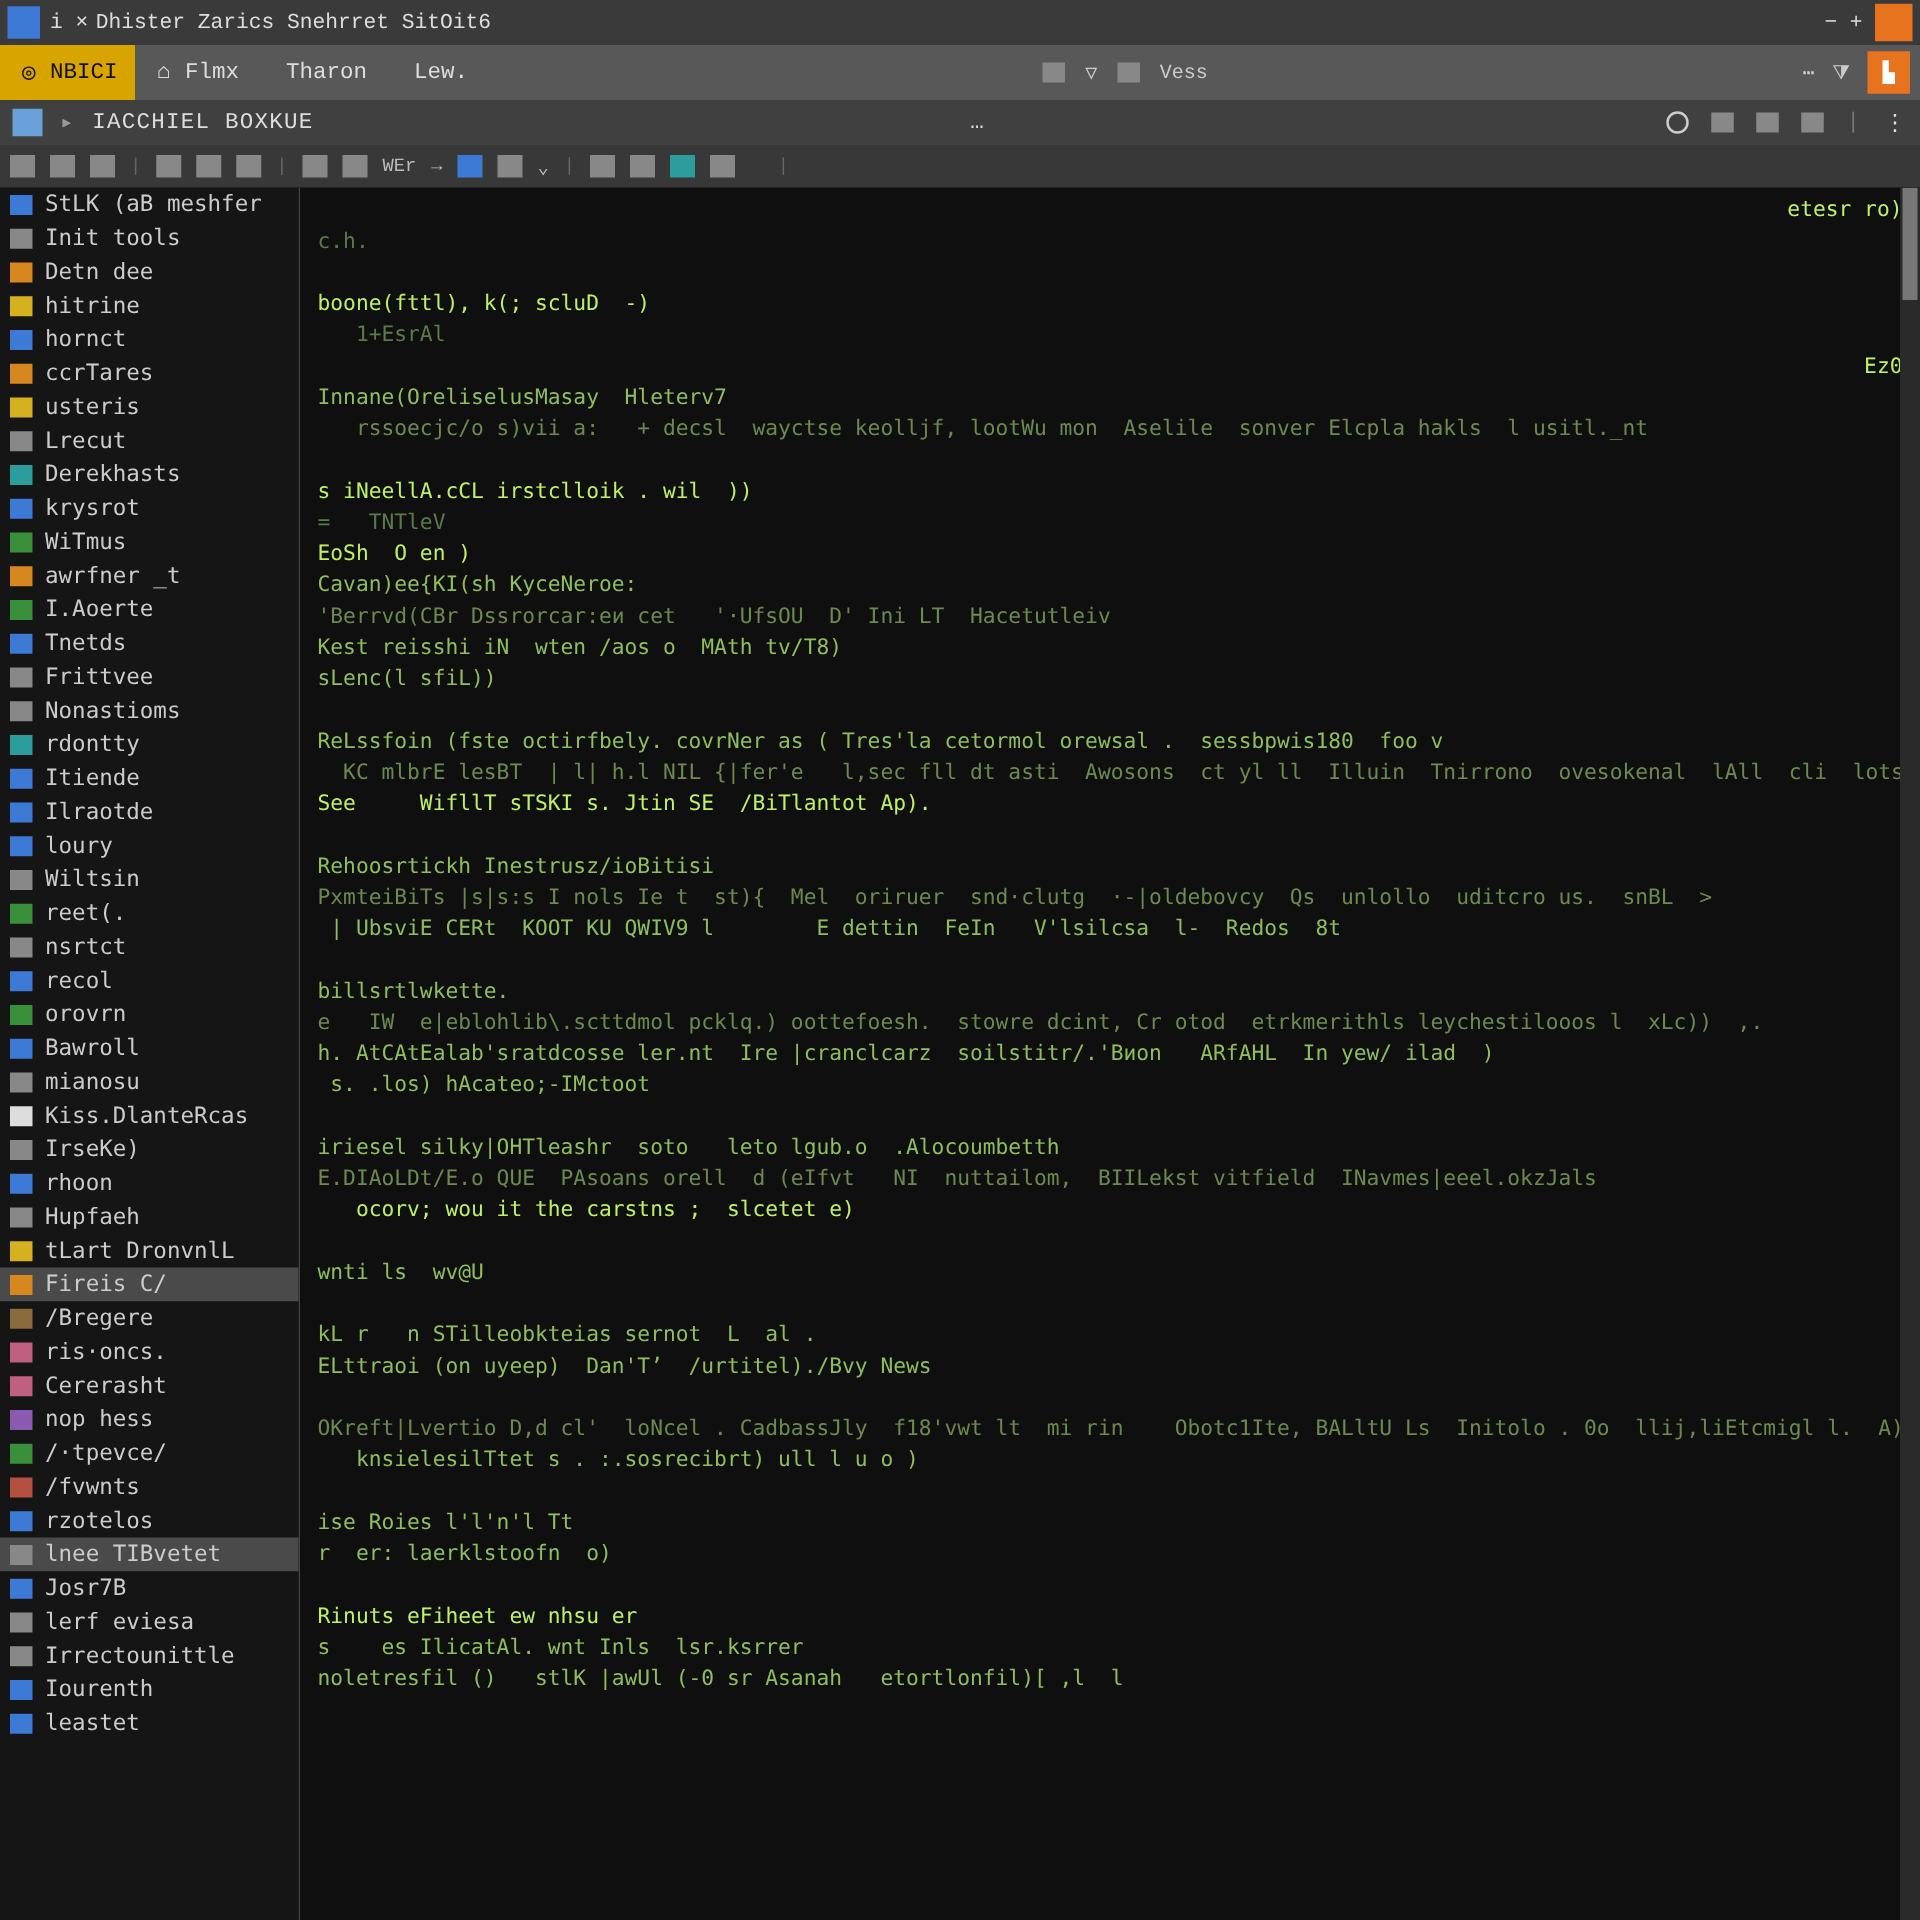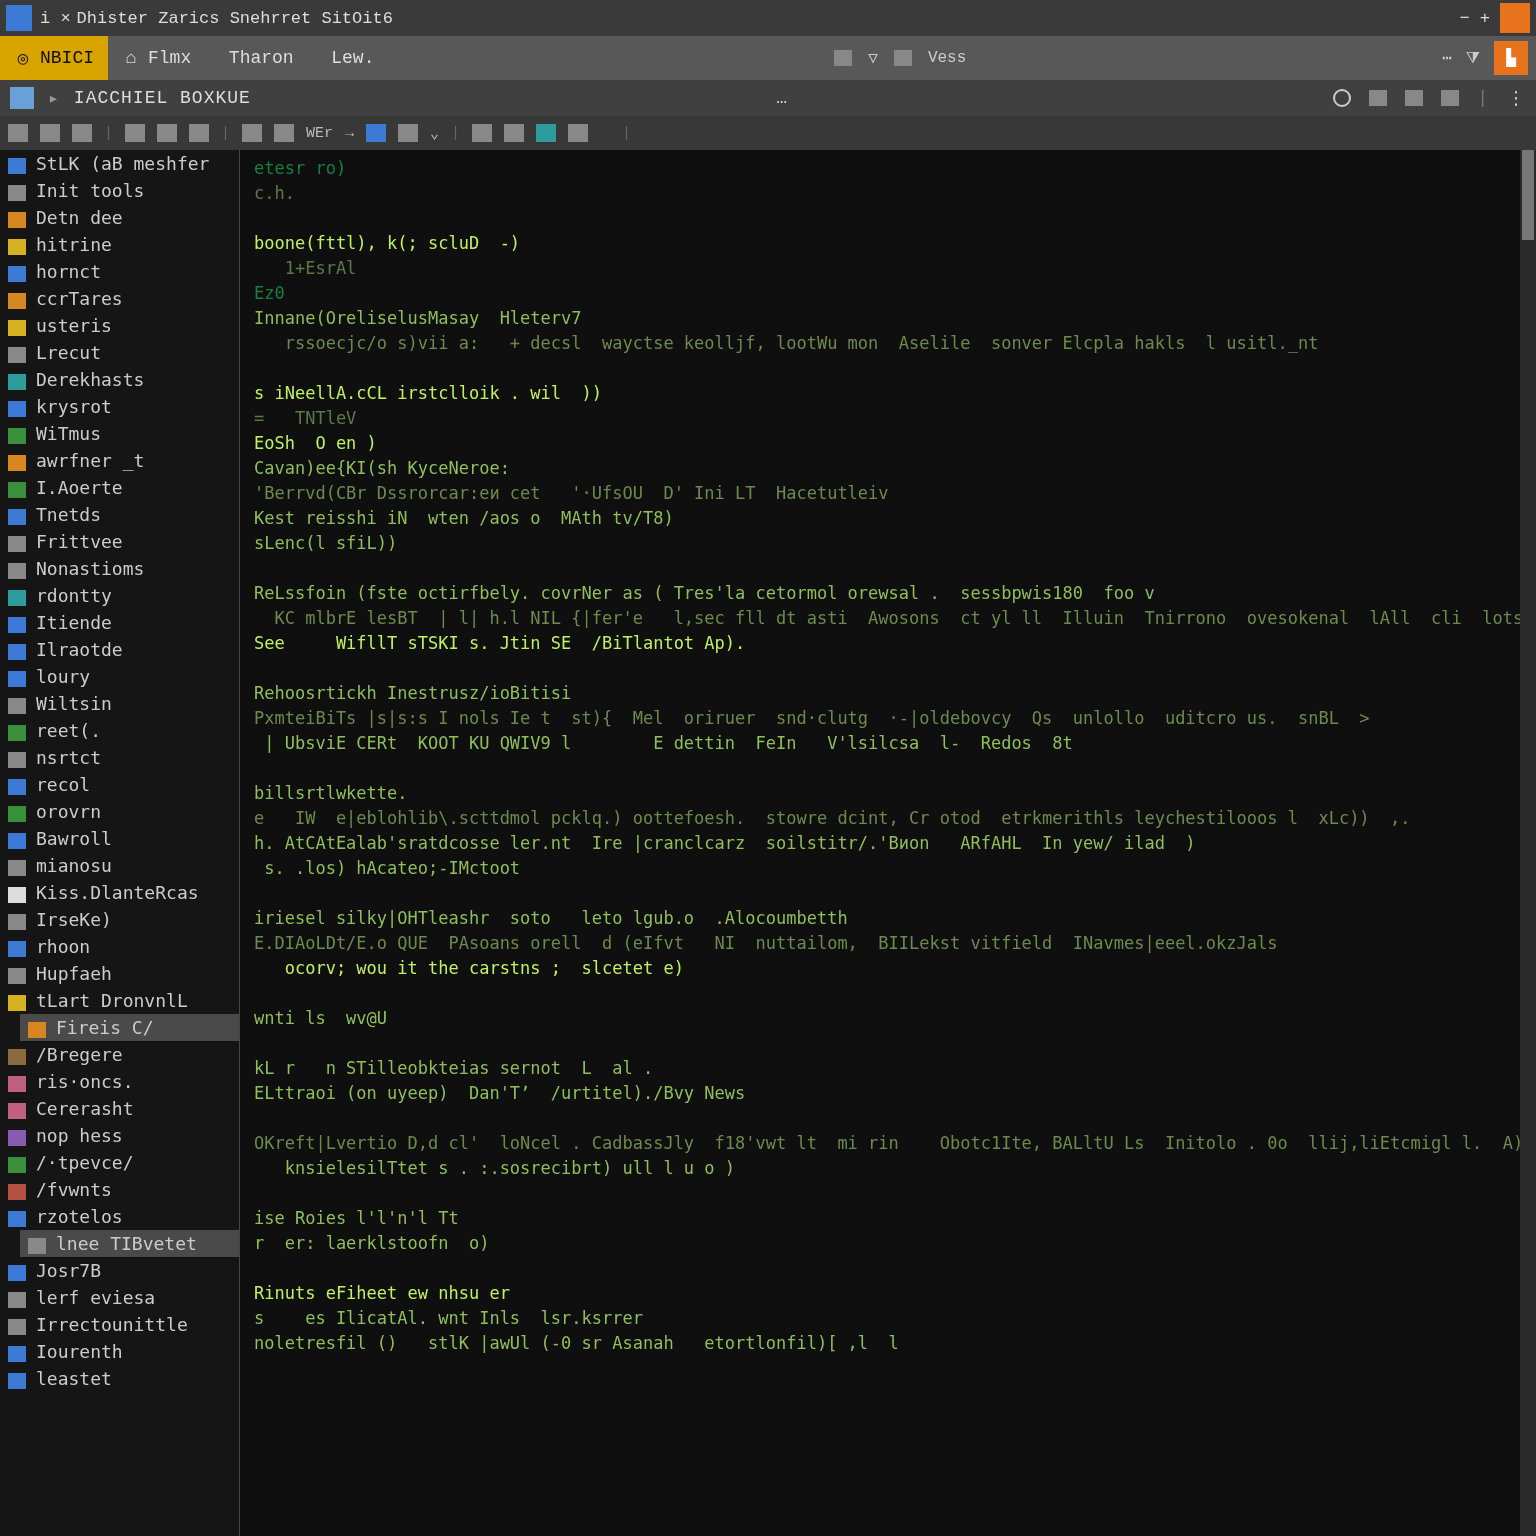--- a/index.html
+++ b/index.html
@@ -89,41 +89,41 @@
   overflow: hidden;
 }
 .sidebar {
   width: 240px;
   background: #151515;
   overflow-y: auto;
   border-right: 1px solid #444;
 }
 .sb-item {
   display: flex;
-  align-items: flex-end;
+  align-items: center;
   gap: 10px;
   padding: 3px 8px;
   font-size: 18px;
   color: #ccc;
   font-family: Consolas, monospace;
 }
-.sb-item.sel { background: #4a4a4a; margin-left: 20px; }
+.sb-item.sel { background: #4a4a4a; }
 .sb-ico { width: 18px; height: 16px; display: block; flex-shrink: 0; }
 .editor {
   flex: 1;
   background: #0f0f0f;
   position: relative;
   overflow: hidden;
   padding: 6px 14px;
   font-family: Consolas, monospace;
   font-size: 17px;
   line-height: 25px;
 }
 .ed-line { white-space: pre; }
-.tok-kw { color: #15803d; }
+.tok-kw { color: #bef264; text-align: right; }
 .tok-fn { color: #bef264; }
 .tok-id { color: #8fbf5d; }
 .tok-cm { color: #5a7a48; }
 .tok-str { color: #6d8a4e; }
 .tok-plain { color: #c0c0a0; }
 .scrollbar {
   position: absolute;
   right: 0; top: 0; bottom: 0;
   width: 16px;
   background: #2a2a2a;

